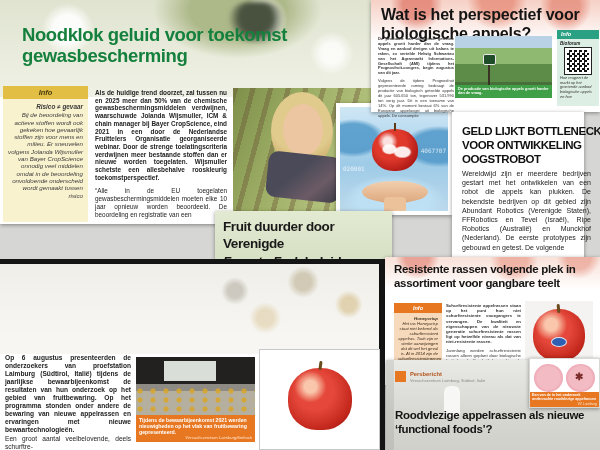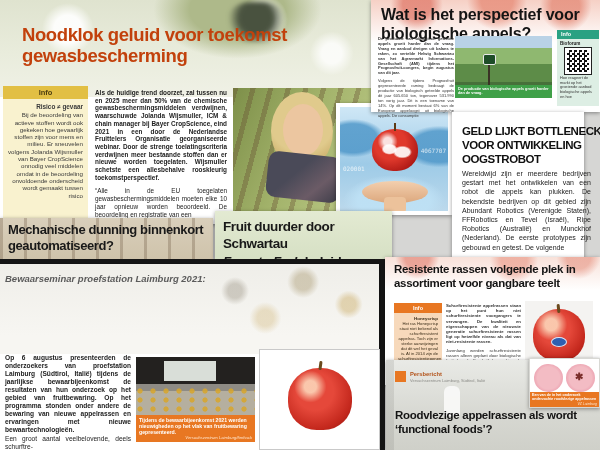--- a/index.html
+++ b/index.html
@@ -18,22 +18,22 @@
     background:
       radial-gradient(circle at 18% 30%, rgba(255,255,255,.9) 0 14px, rgba(255,255,255,0) 26px),
       radial-gradient(circle at 70% 20%, rgba(255,255,255,.8) 0 12px, rgba(255,255,255,0) 24px),
       radial-gradient(circle at 88% 55%, rgba(255,255,255,.8) 0 10px, rgba(255,255,255,0) 22px),
       radial-gradient(ellipse 120px 70px at 63% 10%, #aeb98a 0 40%, rgba(0,0,0,0) 70%),
       linear-gradient(180deg, #dfe3cf 0%, #e9ecdc 55%, #f0f1e6 100%);
   }
   .nk-tractor { left:228px; top:2px; width:56px; height:40px; border-radius:40% 40% 30% 30%;
     background:radial-gradient(circle at 50% 40%, #49523f 0 45%, rgba(73,82,63,0) 75%); filter:blur(2px); }
   .nk-title { left:22px; top:24px; width:300px; font-size:18.5px; line-height:1.14; font-weight:bold;
-    color:#c2410c; letter-spacing:-0.4px; }
-  .infobox { border:0; }
+    color:#15803d; letter-spacing:-0.4px; }
+  .infobox { border:0;font-style:italic; }
   .nk-info { left:3px; top:86px; width:85px; height:136px; background:#f9f2cf; }
   .nk-info .ib-head { height:13px; background:var(--accent-gold,#e2bf44); color:#4d3e10;
     font-size:7.5px; font-weight:bold; text-align:center; line-height:13px; }
   .nk-info .ib-body { padding:4px 5px; text-align:right; color:#3a3a3a; font-size:6.2px; line-height:7.3px; }
   .nk-info .ib-title { font-weight:bold; font-size:6.4px; margin-bottom:1px; }
   .nk-textcol { left:95px; top:89px; width:132px; color:#222; }
   .nk-lead { font-size:6.4px; line-height:7.7px; font-weight:bold; }
   .nk-body { font-size:6.4px; line-height:7.7px; margin-top:6px; }
   .nk-woman { left:233px; top:88px; width:144px; height:136px;
     background:
@@ -258,34 +258,30 @@
       <div class="qr"></div>
       <div class="ib-body">Hoe reageert de markt op het groeiende aanbod biologische appels en hoe</div>
     </div>
   </div>
 
   <div class="card" id="card-geld">
     <h2 class="abs geld-title">GELD LIJKT BOTTLENECK VOOR ONTWIKKELING OOGSTROBOT</h2>
     <p class="abs geld-body justify">Wereldwijd zijn er meerdere bedrijven gestart met het ontwikkelen van een robot die appels kan plukken. De bekendste bedrijven op dit gebied zijn Abundant Robotics (Verenigde Staten), FFRobotics en Tevel (Israël), Ripe Robotics (Australië) en Munckhof (Nederland). De eerste prototypes zijn gebouwd en getest. De volgende</p>
   </div>
 
-  <div class="card" id="card-dunning">
-    <h2 class="abs dn-title">Mechanische dunning binnenkort geautomatiseerd?</h2>
-  </div>
 
   <div class="card" id="card-ftf">
-    <h2 class="abs ftf-title"><span>Fruit duurder door Schwartau</span><br><em>Farm to Fork</em><span>-beleid</span></h2>
+    <h2 class="abs ftf-title"><span>Fruit duurder door Verenigde</span><br><em>Farm to Fork</em><span>-beleid</span></h2>
   </div>
 
   <div class="divider" id="div-h"></div>
   <div class="divider" id="div-v"></div>
 
   <div class="card" id="card-laimburg">
     <div class="photo lb-wash"></div>
-    <div class="abs lb-kicker">Bewaarseminar proefstation Laimburg 2021:</div>
     <p class="abs lb-lead justify">Op 6 augustus presenteerden de onderzoekers van proefstation Laimburg (Südtirol, Italië) tijdens de jaarlijkse bewaarbijeenkomst de resultaten van hun onderzoek op het gebied van fruitbewaring. Op het programma stonden onder andere de bewaring van nieuwe appelrassen en ervaringen met nieuwe bewaartechnologieën.</p>
     <p class="abs lb-body justify">Een groot aantal veelbelovende, deels schurftre-</p>
     <div class="photo lb-photo">
       <div class="lb-screen"></div>
       <div class="lb-chairs"></div>
       <div class="lb-caption">
         <div class="cap-text">Tijdens de bewaarbijeenkomst 2021 werden nieuwigheden op het vlak van fruitbewaring gepresenteerd.</div>
         <div class="cap-credit">Versuchszentrum Laimburg/fimhack</div>
       </div>
     </div>
@@ -314,21 +310,21 @@
       <div class="stem rs-stem"></div>
       <div class="rs-sticker"></div>
     </div>
   </div>
 
   <div class="card" id="card-roodvlezig">
     <div class="abs rv-square"></div>
     <div class="abs rv-label">Persbericht</div>
     <div class="abs rv-sub">Versuchszentrum Laimburg, Südtirol, Italië</div>
     <div class="rv-figure"></div>
-    <h2 class="abs rv-title">Roodvlezige appelrassen als wordt ‘functional foods’?</h2>
+    <h2 class="abs rv-title">Roodvlezige appelrassen als nieuwe ‘functional foods’?</h2>
   </div>
 
   <div class="card" id="card-halves">
     <div class="half half-left"></div>
     <div class="half half-right">
         <span class="core-star">✱</span>
       </div>
     <div class="halves-caption">
       <div class="cap-text">Een van de in het onderzoek onderzochte roodvlezige appelrassen</div>
       <div class="cap-credit">VZ Laimburg</div>

